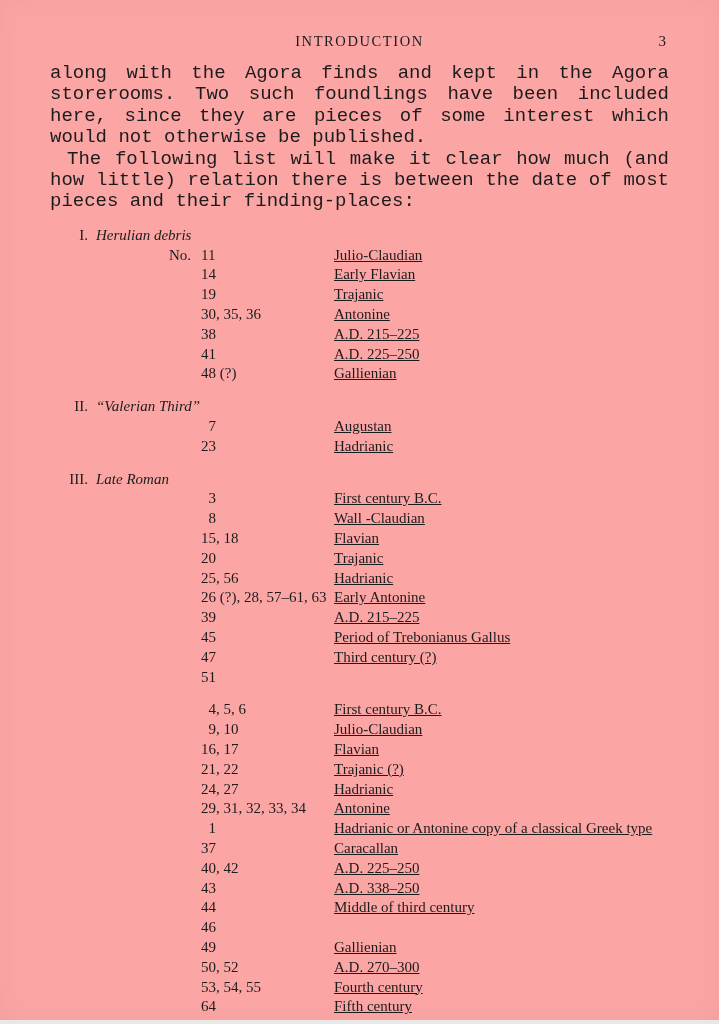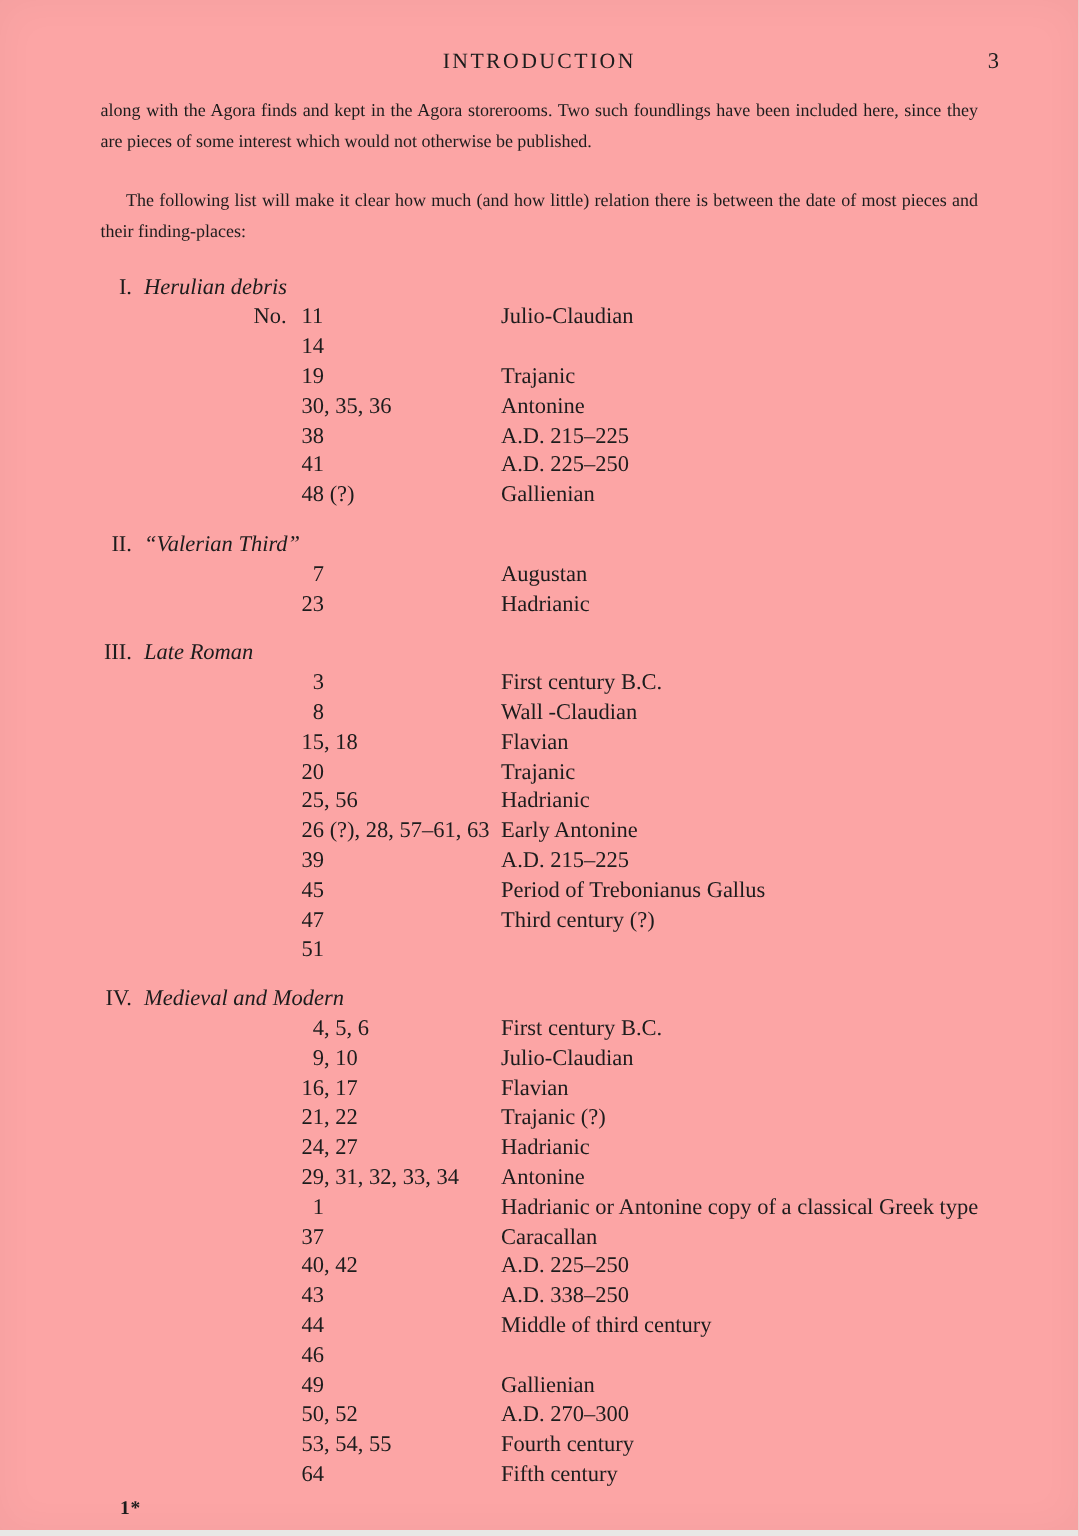--- a/index.html
+++ b/index.html
@@ -31,24 +31,25 @@
     line-height: 18px;
   }
   .page-number {
     position: absolute;
     top: 0;
     right: 3px;
     font-size: 15px;
     line-height: 18px;
   }
   .para {
-    margin: 17px;
-    font-size: 12px;
+    margin: 0;
+    font-size: 19px;
     line-height: 21.4px;
     text-align: justify;
+    font-family: Liberation Mono, monospace;
   }
   .para.first {
     margin-top: 13px;
   }
   .para.indented {
     text-indent: 17px;
   }
   .list {
     font-size: 15px;
   }
@@ -84,20 +85,21 @@
     white-space: pre;
   }
   .row-numbers {
     flex: 0 0 auto;
     min-width: 133px;
     white-space: pre;
   }
   .row-date {
     flex: 1 1 auto;
     white-space: pre-wrap;
+    text-decoration: underline;
   }
   .signature-mark {
     margin: 3px 0 0 30px;
     font-size: 13px;
     font-weight: bold;
     letter-spacing: 0.5px;
   }
 </style>
 </head>
 <body>
@@ -122,20 +124,21 @@
     <div class="rows">
   <div class="row">
     <span class="row-prefix">No.</span>
     <span class="row-numbers">11</span>
     <span class="row-date">Julio-Claudian</span>
   </div>
 
   <div class="row">
     <span class="row-prefix"></span>
     <span class="row-numbers">14</span>
+    <span class="row-date">Early Flavian</span>
   </div>
 
   <div class="row">
     <span class="row-prefix"></span>
     <span class="row-numbers">19</span>
     <span class="row-date">Trajanic</span>
   </div>
 
   <div class="row">
     <span class="row-prefix"></span>
@@ -244,24 +247,20 @@
   </div>
 
   <div class="row">
     <span class="row-prefix"></span>
     <span class="row-numbers">51</span>
   </div>
 </div>
   </section>
 
   <section class="section">
-    <div class="section-head">
-      <span class="section-numeral">IV.</span>
-      <span class="section-title">Medieval and Modern</span>
-    </div>
     <div class="rows">
   <div class="row">
     <span class="row-prefix"></span>
     <span class="row-numbers">  4, 5, 6</span>
     <span class="row-date">First century B.C.</span>
   </div>
 
   <div class="row">
     <span class="row-prefix"></span>
     <span class="row-numbers">  9, 10</span>

